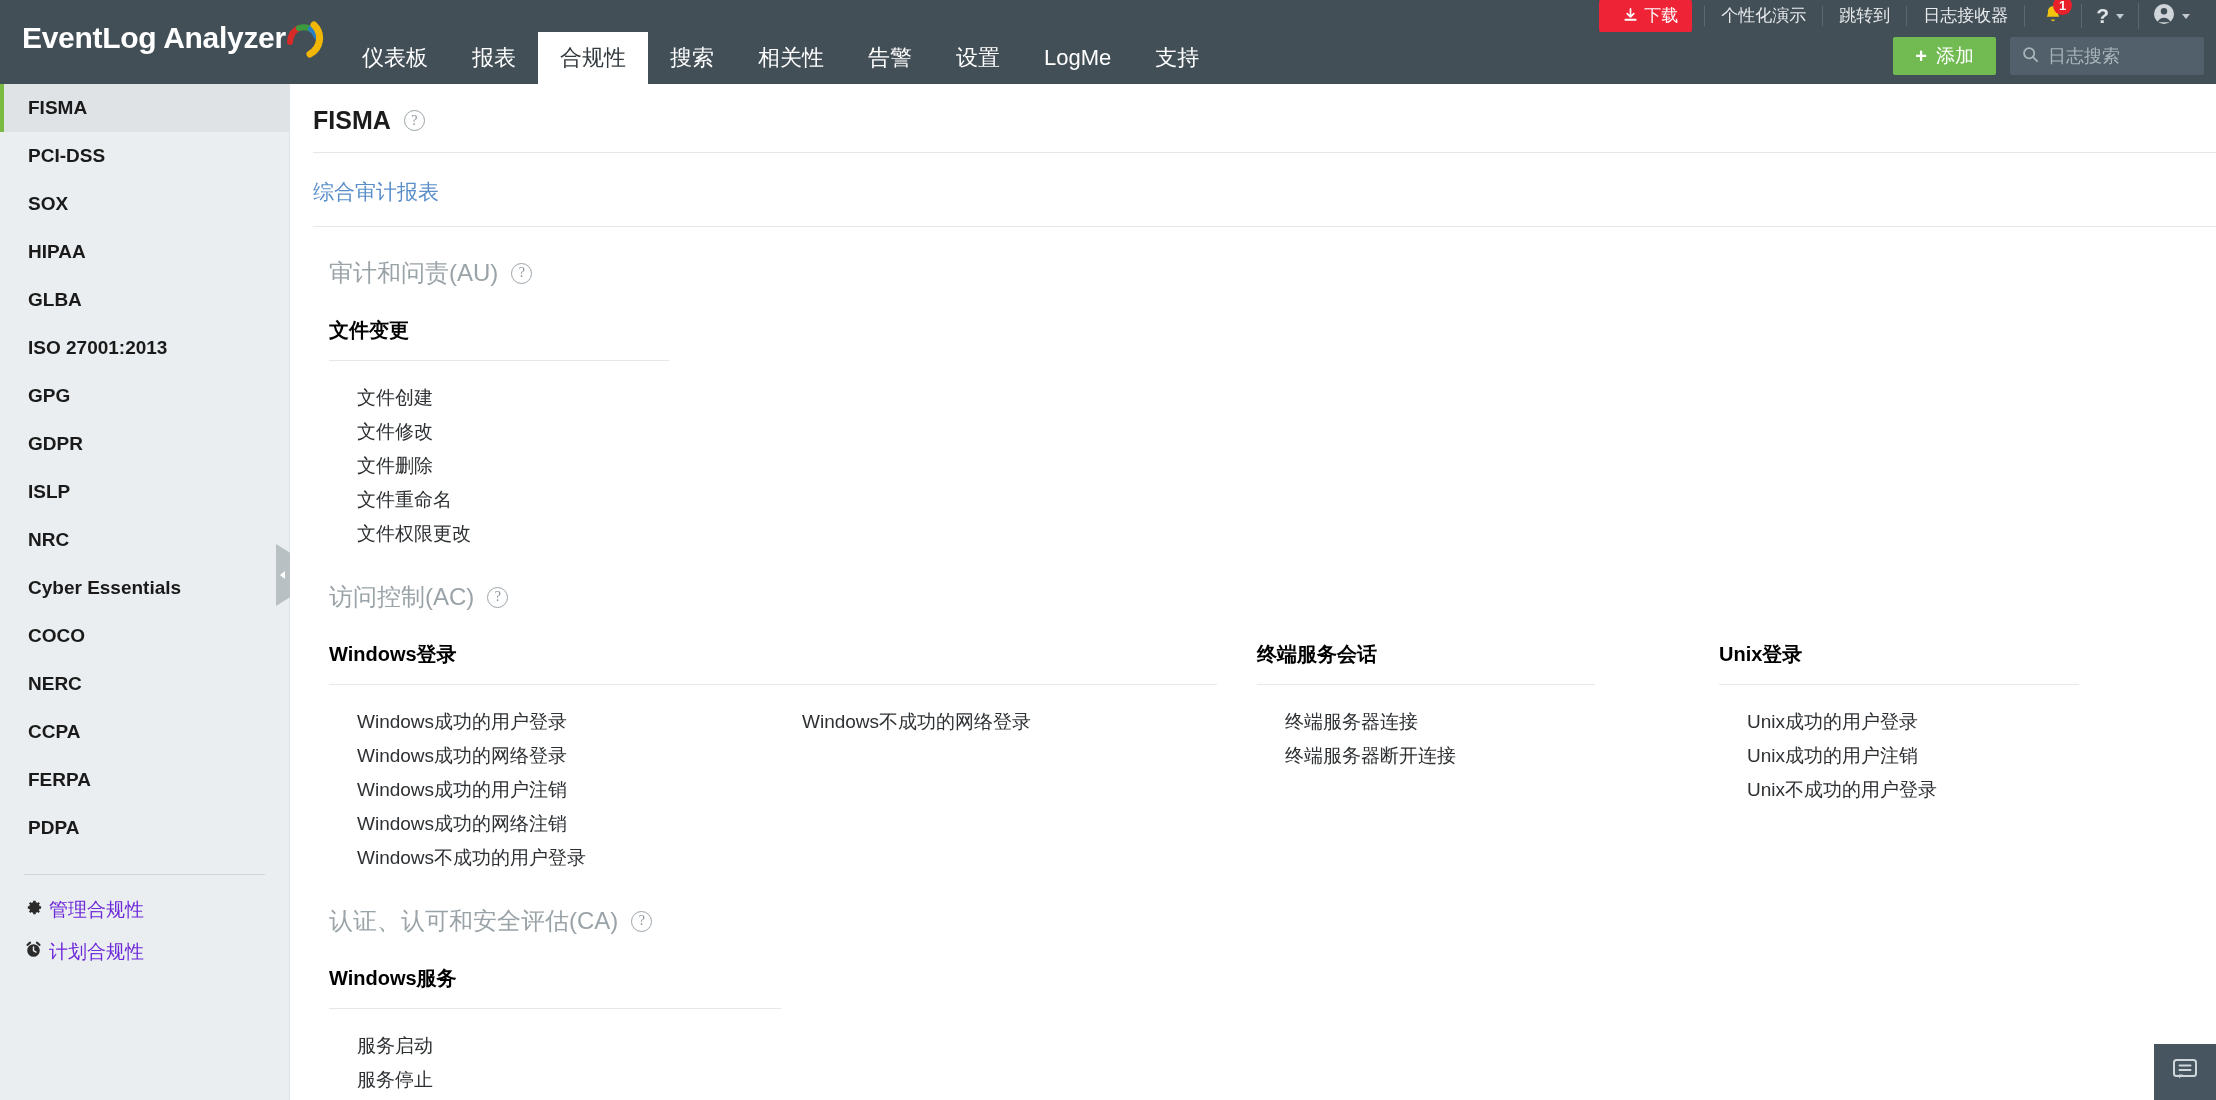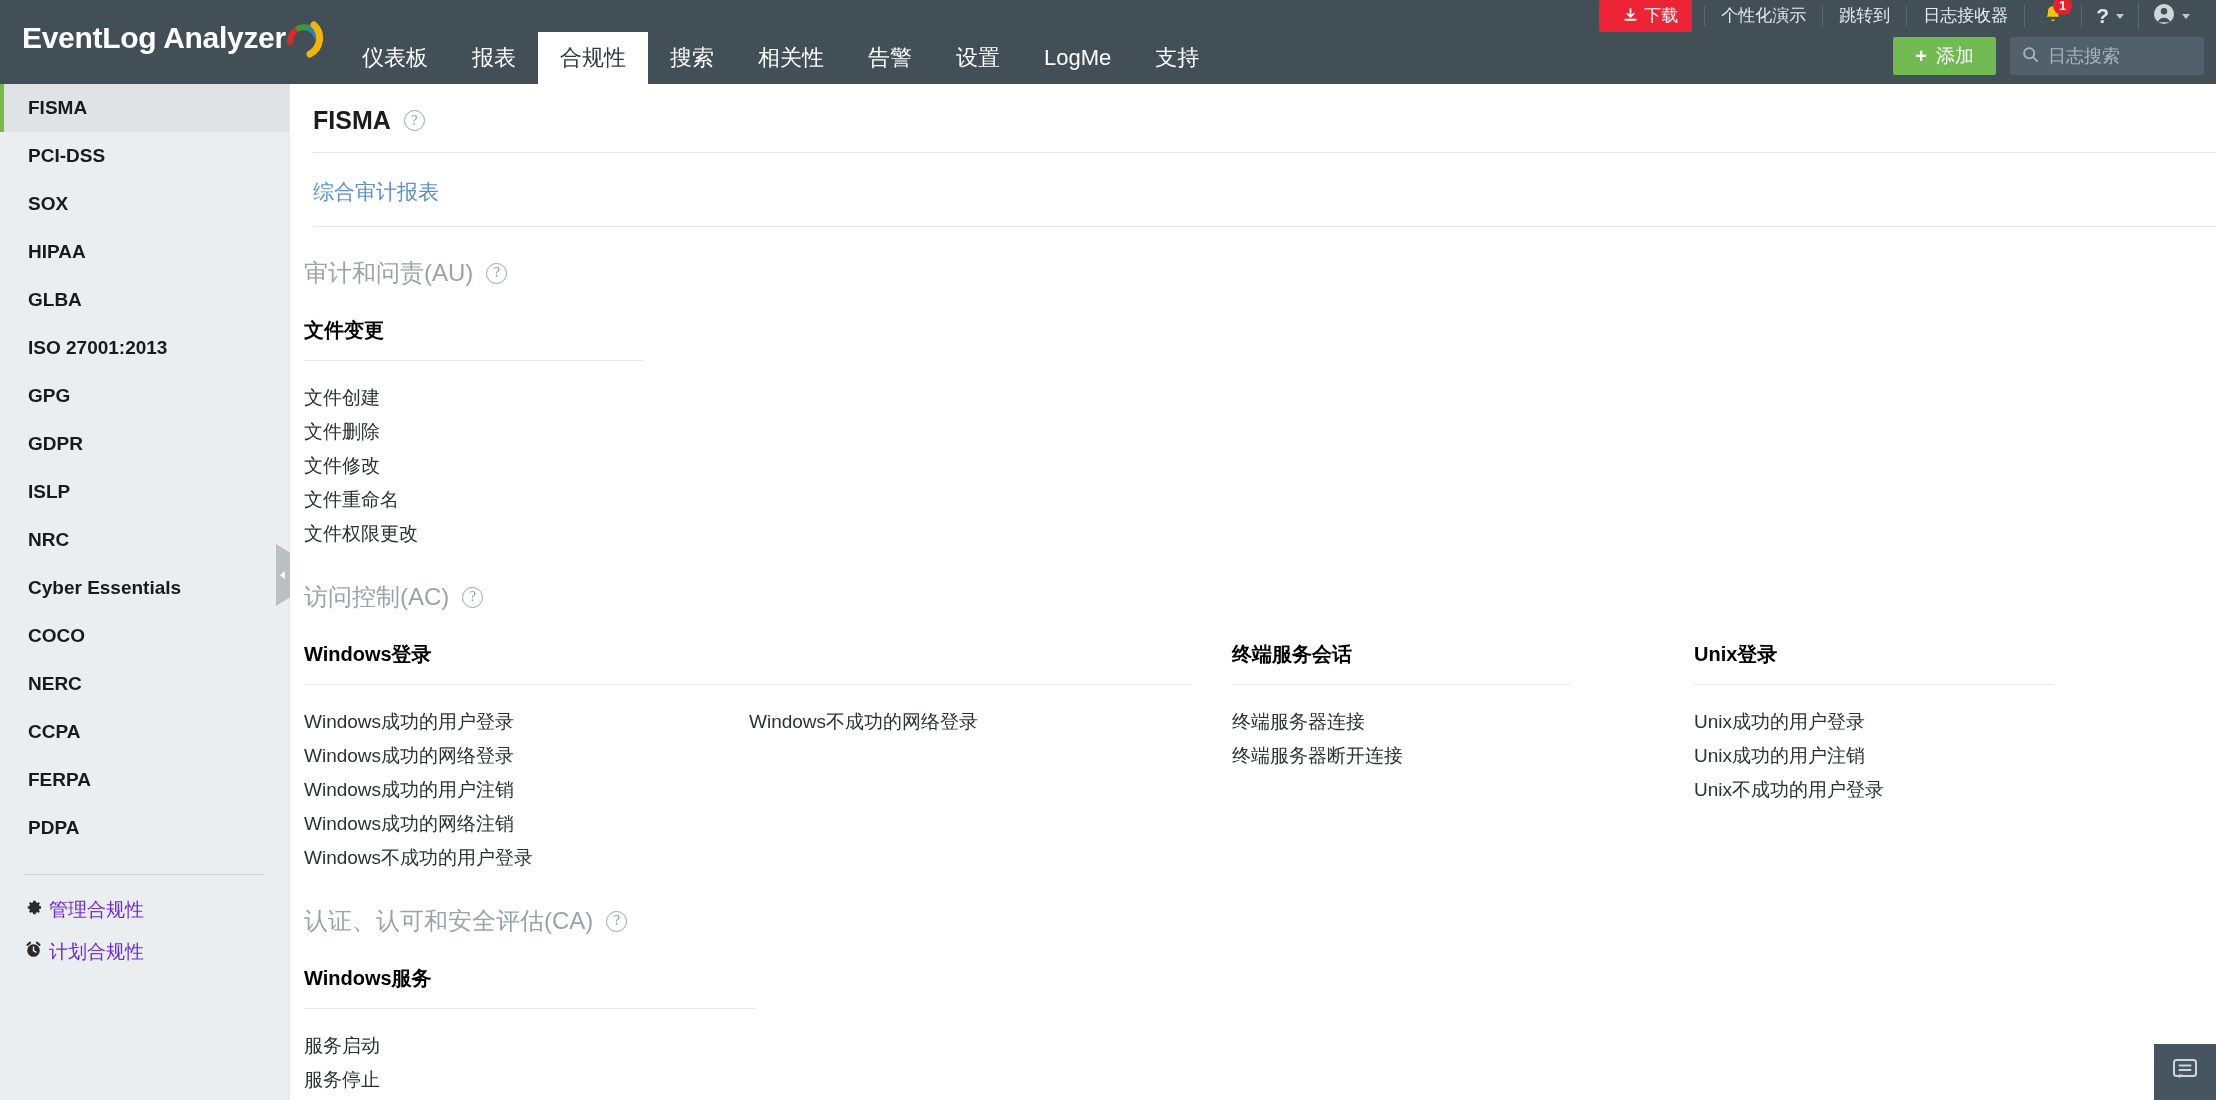--- a/index.html
+++ b/index.html
@@ -131,37 +131,37 @@
     width: 21px; height: 21px; border-radius: 50%; border: 1.6px solid #9aa3a8;
     color: #8b949a; font-size: 14px; display: flex; align-items: center;
     justify-content: center; cursor: pointer; font-family: "Liberation Serif", serif;
   }
   .head-rule { margin: 17px 0 0 22px; height: 1px; background: #e4e8ea; }
   .audit-link {
     margin: 25px 0 0 22px; font-size: 21px; color: #5b8fc9; cursor: pointer;
   }
   .audit-rule { margin: 20px 0 0 22px; height: 1px; background: #e4e8ea; }
 
-  .section { margin-top: 30px; padding-left: 13px; }
+  .section { margin-top: 30px; padding-left: 38px; }
   .section-head { display: flex; align-items: center; gap: 13px; }
   .section-title { font-size: 24px; color: #9aa3a8; }
   .cols { display: flex; margin-top: 28px; }
   .col-wide { width: 928px; }
   .col-mid  { width: 462px; }
   .col-right{ width: 420px; }
   .grp-title {
     font-size: 20px; font-weight: bold; color: #000000;
   }
   .grp-rule { height: 1px; background: #e4e8ea; margin-top: 16px; }
   .grp-items { margin-top: 20px; display: flex; }
   .grp-col { display: flex; flex-direction: column; }
   .grp-col-a { width: 445px; }
   .rep-link {
     font-size: 19px; color: #2e3133; line-height: 34px;
-    cursor: pointer; white-space: nowrap;
+    cursor: pointer; white-space: nowrap; margin-left: 28px;
   }
 
   .chat-btn {
     position: absolute; right: 0px; bottom: 0px; width: 62px; height: 56px;
     background: #475560; display: flex; align-items: center;
     justify-content: center; cursor: pointer;
   }
 </style>
 </head>
 <body>
@@ -310,22 +310,22 @@
       <span class="section-title">审计和问责(AU)</span>
       <span class="q-ico">?</span>
     </div>
     <div class="cols">
       <div class="col-wide">
         <div class="grp-title">文件变更</div>
         <div class="grp-rule" style="width:340px;"></div>
         <div class="grp-items">
           <div class="grp-col grp-col-a">
             <span class="rep-link">文件创建</span>
+            <span class="rep-link">文件修改</span>
             <span class="rep-link">文件删除</span>
-            <span class="rep-link">文件修改</span>
             <span class="rep-link">文件重命名</span>
             <span class="rep-link">文件权限更改</span>
           </div>
         </div>
       </div>
     </div>
   </section>
 
   <section class="section">
     <div class="section-head">

